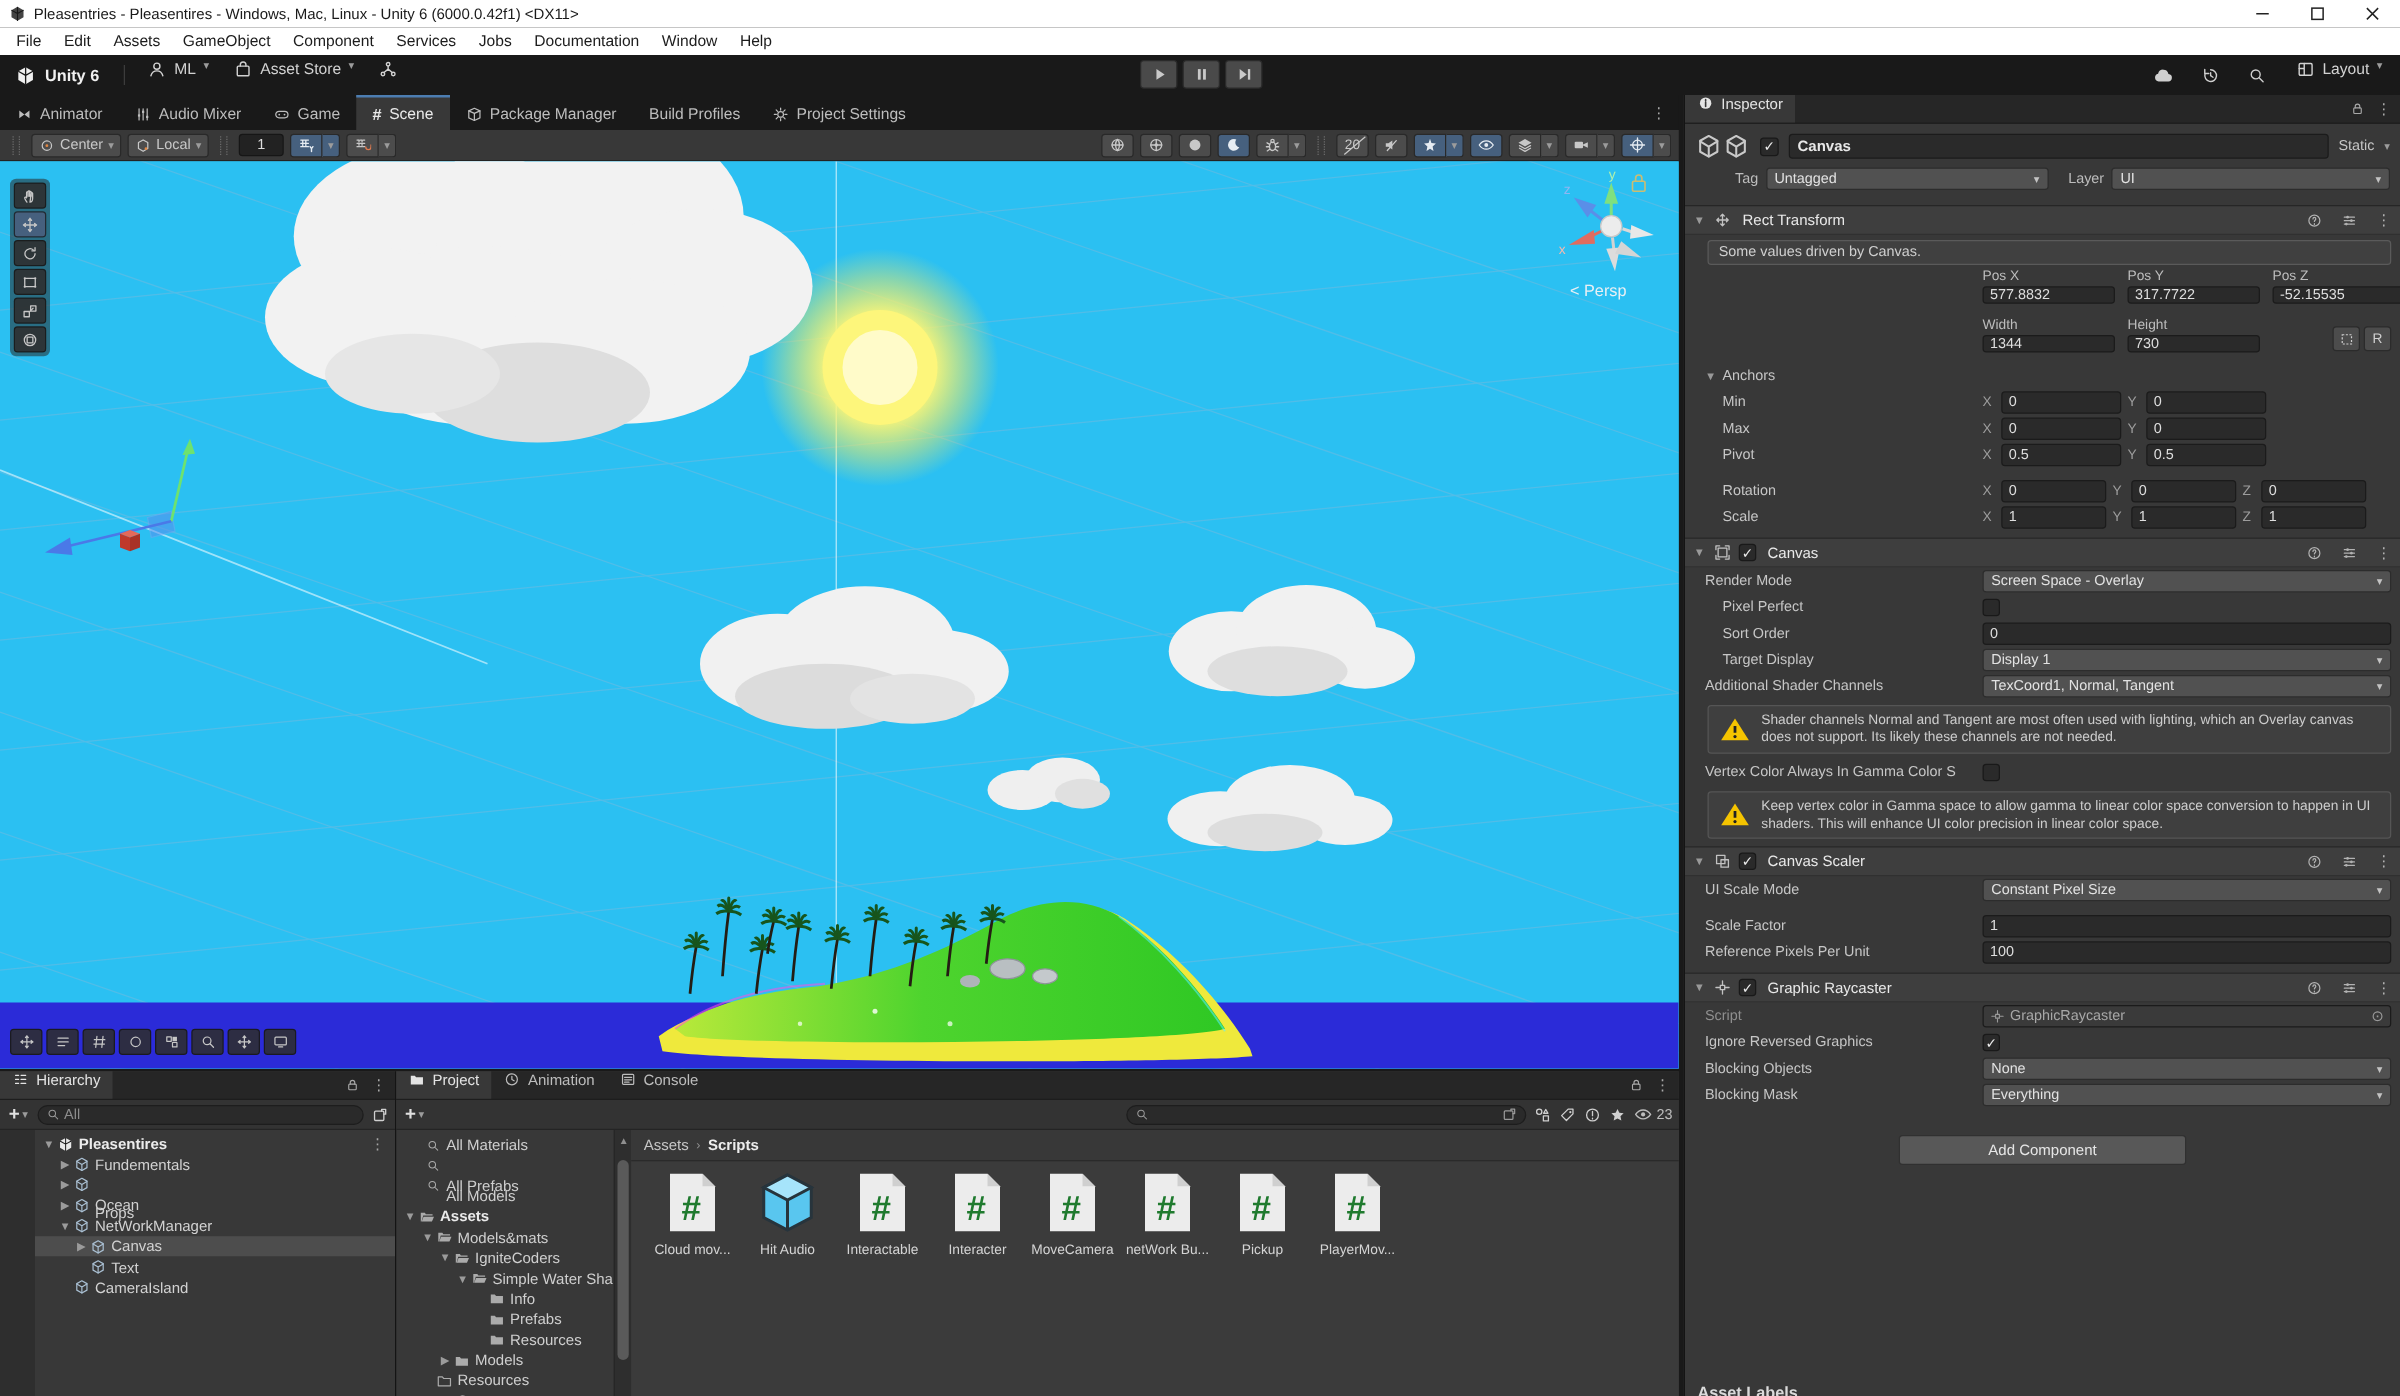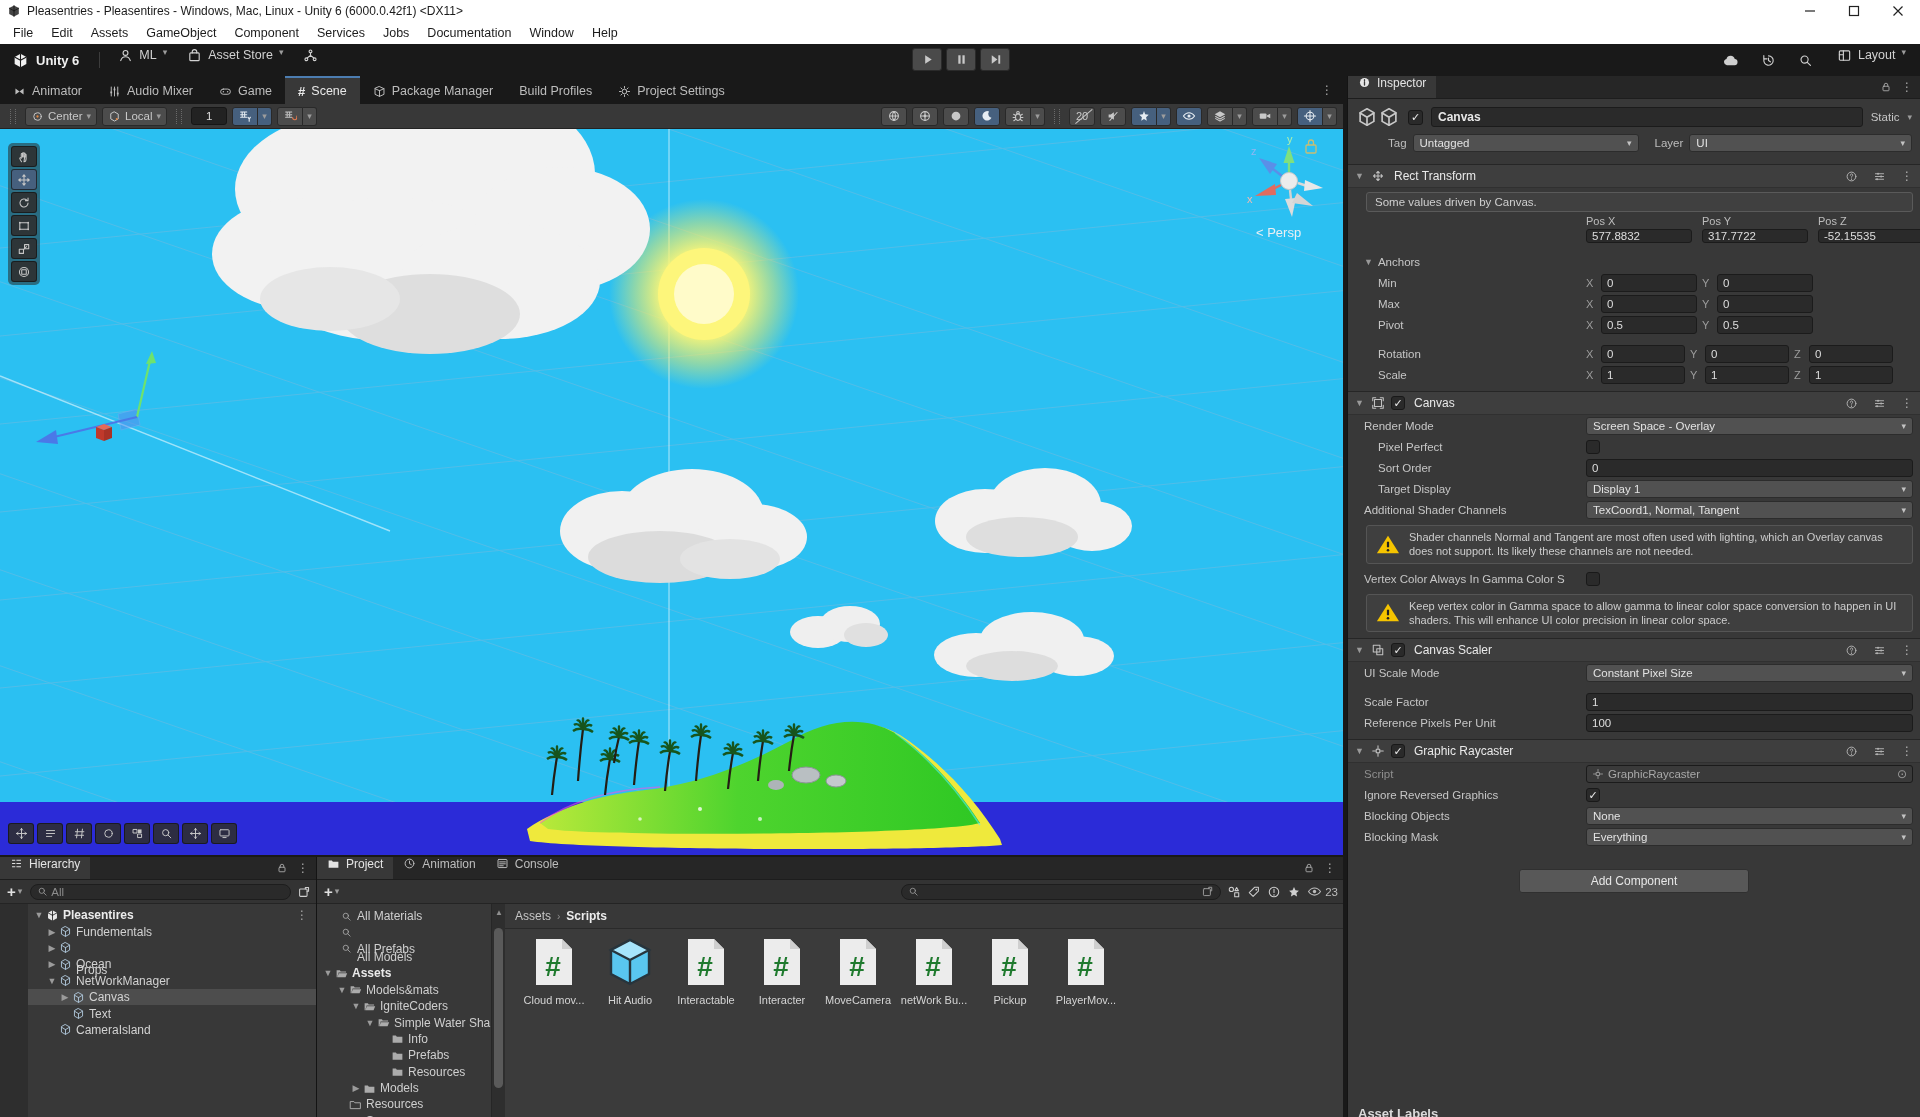--- a/index.html
+++ b/index.html
@@ -1369,20 +1369,48 @@
               </div>
             </div>
             <div class="mini">
               <div class="flabel">Pos Z</div>
               <div class="fld">
                 <span>-52.15535</span>
               </div>
             </div>
           </div>
         </div>
+        <div class="irow tall">
+          <div class="lcol"></div>
+          <div class="vcol" style="align-items: flex-start;">
+            <div class="mini">
+              <div class="flabel">Width</div>
+              <div class="fld">
+                <span>1344</span>
+              </div>
+            </div>
+            <div class="mini">
+              <div class="flabel">Height</div>
+              <div class="fld">
+                <span>730</span>
+              </div>
+            </div>
+            <div style="flex: 1 1 0%;"></div>
+            <div style="display: flex; gap: 3px; align-self: flex-end; margin-bottom: 1px;">
+              <div class="sqbtn">
+                <svg width="11" height="11" viewBox="0 0 16 16" fill="none" stroke="currentColor" stroke-width="1.4" stroke-dasharray="2.4 1.8">
+                  <rect x="2.6" y="2.6" width="10.8" height="10.8"></rect>
+                </svg>
+              </div>
+              <div class="sqbtn">
+                <span>R</span>
+              </div>
+            </div>
+          </div>
+        </div>
         <div class="irow">
           <div class="lcol">
             <span class="foldarr">▼</span>
             <span>Anchors</span>
           </div>
         </div>
         <div class="irow">
           <div class="lcol ind">
             <span>Min</span>
           </div>

